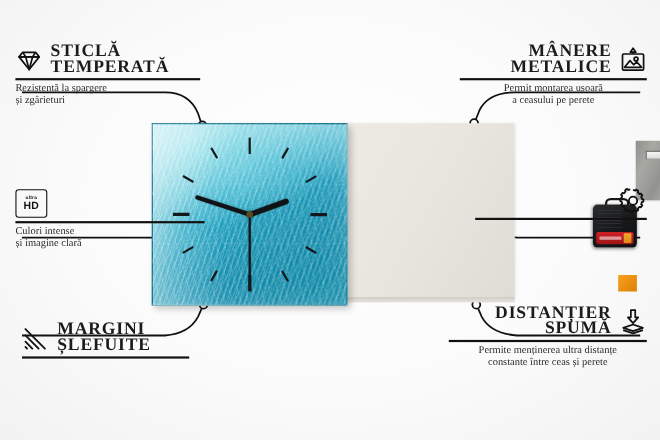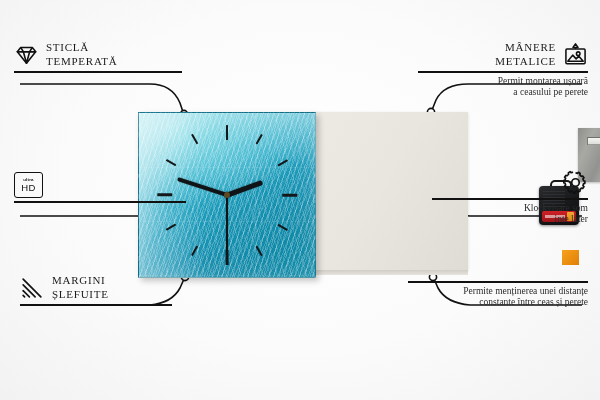--- a/index.html
+++ b/index.html
@@ -129,48 +129,48 @@
   }
 
   
   svg.links{position:absolute;inset:0;width:600px;height:400px;pointer-events:none;}
 
   
   .callout{position:absolute;}
   .callout .head{display:flex;align-items:center;gap:7px;}
   .callout.right .head{flex-direction:row-reverse;}
   .ttl{
-    font-family:"Liberation Serif",serif;font-weight:400;
-    font-size:11px;letter-spacing:.75px;color:#1b1b1b;line-height:14px;
+    font-family:"Liberation Serif",serif;font-weight:700;
+    font-size:16px;letter-spacing:.75px;color:#1b1b1b;line-height:14px;
     text-transform:uppercase;white-space:pre-line;
   }
   .callout.right .ttl{text-align:right;}
   .rule{height:1.5px;background:#111;margin:3px 0 3px;}
   .sub{
     font-size:9.5px;line-height:11.5px;color:#2b2b2b;white-space:pre-line;
     font-family:"Liberation Serif",serif;
   }
-  .callout.right .sub{text-align:right;}
+  .callout.right .sub{text-align:center;}
 
   .ico{width:25px;height:25px;flex:0 0 25px;display:block;}
   .ico svg{display:block;width:25px;height:25px;}
   .hdbox{
     width:27px;height:24px;flex:0 0 27px;border:1.5px solid #111;border-radius:3px;
     display:flex;flex-direction:column;align-items:center;justify-content:center;
     line-height:1;
   }
   .hdbox .u{font-size:4.4px;font-weight:700;letter-spacing:.2px;color:#111;
     font-family:"Liberation Sans",sans-serif;}
-  .hdbox .h{font-size:9.5px;font-weight:400;letter-spacing:.3px;color:#111;
+  .hdbox .h{font-size:9.5px;font-weight:700;letter-spacing:.3px;color:#111;
     font-family:"Liberation Sans",sans-serif;margin-top:.5px;}
 
   
   #c-sticla   {left:14px; top:40px;  width:168px;}
   #c-print    {left:14px; top:172px; width:172px;}
-  #c-margini  {left:20px; top:273px; width:152px;}
+  #c-margini  {left:20px; top:293px; width:152px;}
   #c-manere   {left:418px;top:40px;  width:170px;}
   #c-mecanism {left:432px;top:170px; width:156px;}
   #c-distant  {left:408px;top:278px; width:180px;}
 </style>
 </head>
 <body>
 
 <div id="stage">
 
   <svg class="links" viewBox="0 0 600 400">
@@ -245,30 +245,34 @@
               <path d="M6.4 5.3h11.2l3.2 4H3.2l3.2-4z"></path>
           <path d="M9 9.3 12 20.4 15 9.3"></path>
               <path d="M6.4 5.3 9 9.3M17.6 5.3 15 9.3"></path>
             </g>
           </svg>
       </span>
       <span class="ttl">STICLĂ
 TEMPERATĂ</span>
     </div>
     <div class="rule"></div>
+    <div class="sub">Rezistentă la spargere
+și zgârieturi</div>
   </div>
 
   <div class="callout left" id="c-print">
     <div class="head">
       <span class="hdbox">
         <span class="u">ultra</span>
         <span class="h">HD</span>
       </span>
     </div>
     <div class="rule"></div>
+    <div class="sub">Culori intense
+și imagine clară</div>
   </div>
 
   <div class="callout left" id="c-margini">
     <div class="head">
       <span class="ico">
         <svg viewBox="0 0 24 24">
             <g stroke="#111" stroke-width="1.6" stroke-linecap="round">
           <path d="M3 4 L20 21"></path>
               <path d="M3 9.5 L14.5 21"></path>
               <path d="M3 15 L9 21"></path>
@@ -308,23 +312,34 @@
       <span class="ico">
         <svg viewBox="0 0 24 24">
             <g fill="none" stroke="#111" stroke-width="1.6" stroke-linejoin="round">
           <path d="M12 2.6l1.9.6.9-1.0 1.7 1.2-.3 1.3 1.4 1.4 1.3-.3 1.2 1.7-1 .9.6 1.9 1.3.4v2.1l-1.3.4-.6 1.9 1 .9-1.2 1.7-1.3-.3-1.4 1.4.3 1.3-1.7 1.2-.9-1-1.9.6-.4 1.3H10l-.4-1.3-1.9-.6-.9 1-1.7-1.2.3-1.3L4 16.8l-1.3.3-1.2-1.7 1-.9-.6-1.9-1.3-.4v-2.1l1.3-.4.6-1.9-1-.9 1.2-1.7 1.3.3 1.4-1.4-.3-1.3 1.7-1.2.9 1 1.9-.6"></path>
           <circle cx="12" cy="12" r="3.6"></circle>
             </g>
           </svg>
       </span>
     </div>
     <div class="rule"></div>
-    <div class="sub">Klockvisare som
-inte låter</div>
   </div>
 
   <div class="callout right" id="c-distant">
-    <div class="rule"></div>
-    <div class="sub">Permite menținerea unei distanțe
+    <div class="head">
+      <span class="ico">
+        <svg viewBox="0 0 24 24">
+            <g fill="none" stroke="#111" stroke-width="1.5" stroke-linejoin="round">
+          <path d="M10.1 1.8h3.8v6.4h2.6L12 13.2 7.5 8.2h2.6V1.8z"></path>
+          <path d="M12 14.4 3.4 17.3 12 20.2l8.6-2.9L12 14.4z"></path>
+          <path d="M3.4 19.3 12 22.2l8.6-2.9"></path>
+            </g>
+          </svg>
+      </span>
+      <span class="ttl">DISTANȚIER
+SPUMĂ</span>
+    </div>
+    <div class="rule"></div>
+    <div class="sub">Permite menținerea ultra distanțe
 constante între ceas și perete</div>
   </div>
 
 </div>
 
 </body></html>

